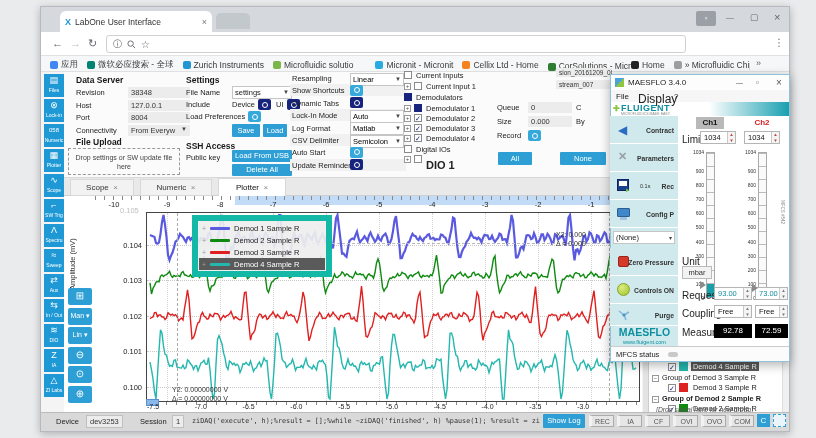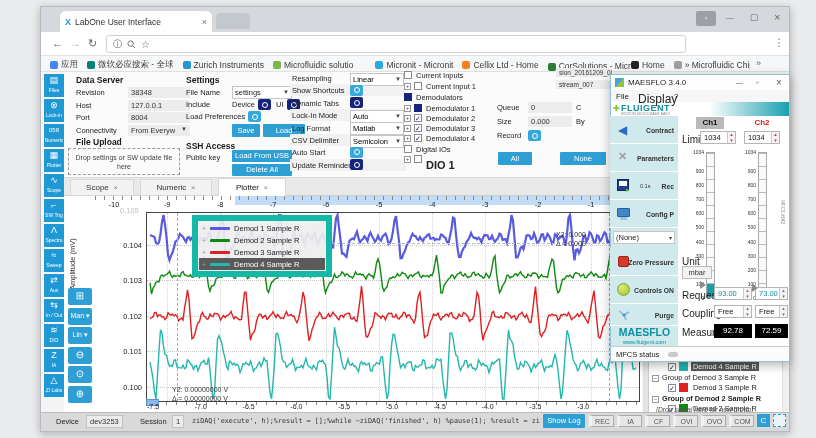--- a/index.html
+++ b/index.html
@@ -123,21 +123,21 @@
 <div class="a s7" style="left:186px;top:88px">File Name</div>
 <div class="a combo" style="left:232px;top:86px;width:60px"><span>settings</span><b>▼</b></div>
 <div class="a s7" style="left:186px;top:100px">Include</div>
 <div class="a s7" style="left:232px;top:100px">Device</div>
 <div class="tog on a" style="left:258px;top:99px"></div>
 <div class="a s7" style="left:276px;top:100px">UI</div>
 <div class="tog on a" style="left:287px;top:99px"></div>
 <div class="a s7" style="left:186px;top:112px">Load Preferences</div>
 <div class="tog a" style="left:248px;top:111px"></div>
 <div class="btn a" style="left:232px;top:124px;width:28px;height:13px">Save</div>
-<div class="btn a" style="left:263px;top:124px;width:42px;height:13px">Load</div>
+<div class="btn a" style="left:263px;top:124px;width:24px;height:13px">Load</div>
 <div class="a hd" style="left:186px;top:141px">SSH Access</div>
 <div class="a s7" style="left:186px;top:153px">Public key</div>
 <div class="btn a" style="left:232px;top:150px;width:60px;height:12px;line-height:12px">Load From USB</div>
 <div class="btn a" style="left:232px;top:164px;width:60px;height:12px;line-height:12px">Delete All</div>
 
 <div id="opt-rows">
     <div style="position: absolute; left: 292px; top: 74px; font-size: 7.5px; color: rgb(34, 34, 34); white-space: nowrap; z-index: 2;">Resampling</div>
     <div style="position: absolute; left: 350px; top: 72.5px; width: 54px; background: rgb(255, 255, 255); border: 1px solid rgb(198, 198, 198); font-size: 7.5px; padding: 0px 2px; line-height: 11px; z-index: 2;">Linear<span style="float: right; font-size: 6px; color: rgb(68, 68, 68);">▼</span></div>
     <div style="position: absolute; left: 290px; top: 84.4px; width: 116px; height: 12px; background: rgb(241, 241, 241);"></div>
     <div style="position: absolute; left: 292px; top: 86.4px; font-size: 7.5px; color: rgb(34, 34, 34); white-space: nowrap; z-index: 2;">Show Shortcuts</div>

